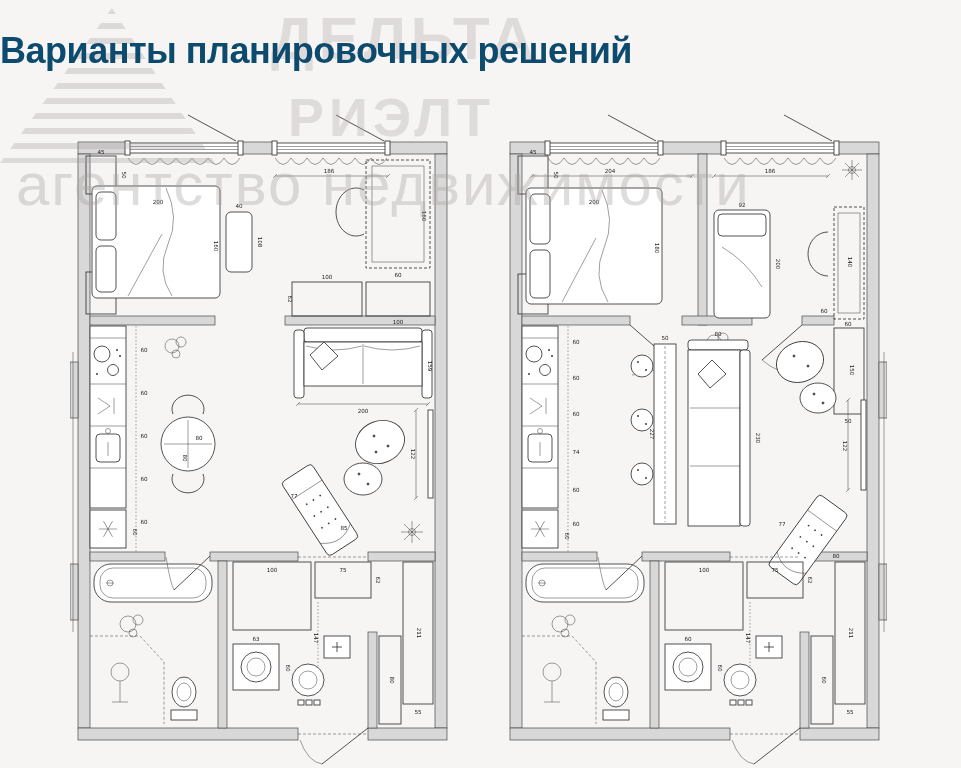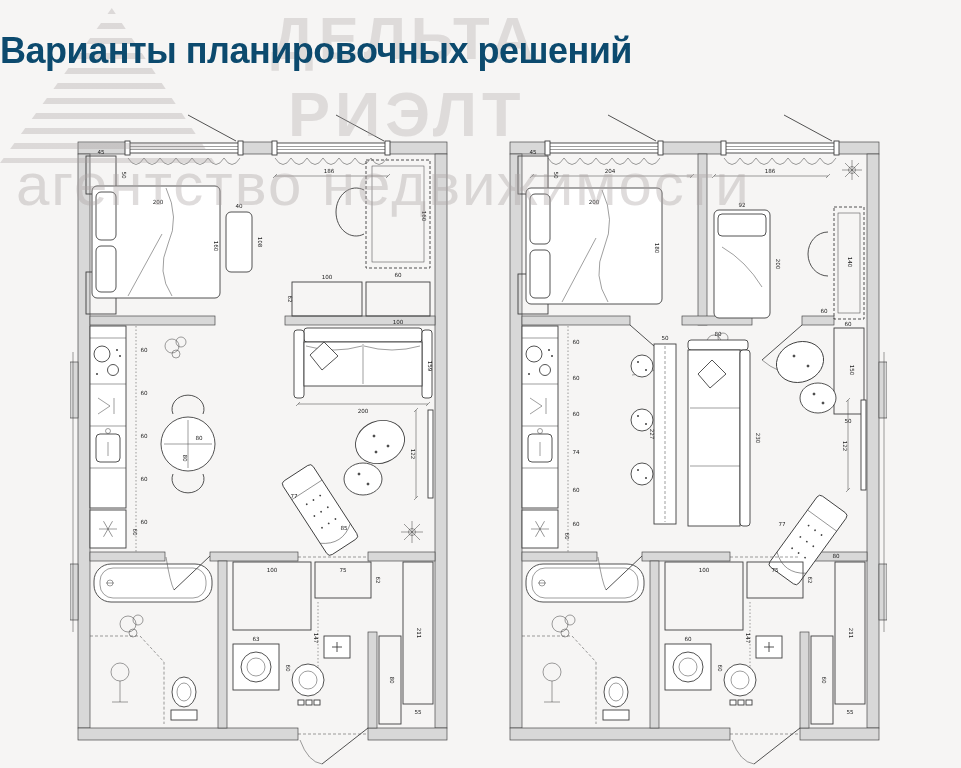--- a/index.html
+++ b/index.html
@@ -6,21 +6,21 @@
   body{width:961px;height:768px;position:relative;overflow:hidden;
        background:#f6f5f4;font-family:"Liberation Sans","DejaVu Sans",sans-serif;}
   .title{position:absolute;left:0;right:0;top:22px;text-align:left;z-index:6;
          font-size:36px;font-weight:700;letter-spacing:-.5px;color:#0c4a6e;margin-top:8px;}
   .wm{position:absolute;z-index:5;pointer-events:none;font-weight:700;
       color:rgba(172,164,164,.32);}
   .wm-logo{left:0;top:8px;width:215px;height:155px;opacity:.55;
       clip-path:polygon(52% 0,100% 100%,0 100%);
       background:repeating-linear-gradient(180deg,rgba(160,152,152,.55) 0 6px,transparent 6px 15px);}
   .wm-w1{left:271px;top:4px;font-size:60px;letter-spacing:5px;text-align:right;}
-  .wm-w2{left:288px;top:78px;font-size:63px;letter-spacing:5px;}
+  .wm-w2{left:288px;top:86px;font-size:54px;letter-spacing:5px;}
   .wm-tag{left:16px;top:150px;font-size:60px;font-weight:400;letter-spacing:2px;
       color:rgba(172,164,164,.38);white-space:nowrap;}
   svg.plan{position:absolute;top:112px;z-index:2;}
   #planA{left:70px;}
   #planB{left:502px;}
   .wall{fill:#d8d8d8;stroke:#4a4a4a;stroke-width:.7;}
   .ln{fill:none;stroke:#3f3f3f;stroke-width:.9;}
   .thin{stroke-width:.5;}
   .dash{stroke-dasharray:3 2;}
   .dot{stroke-dasharray:1.5 2;}

